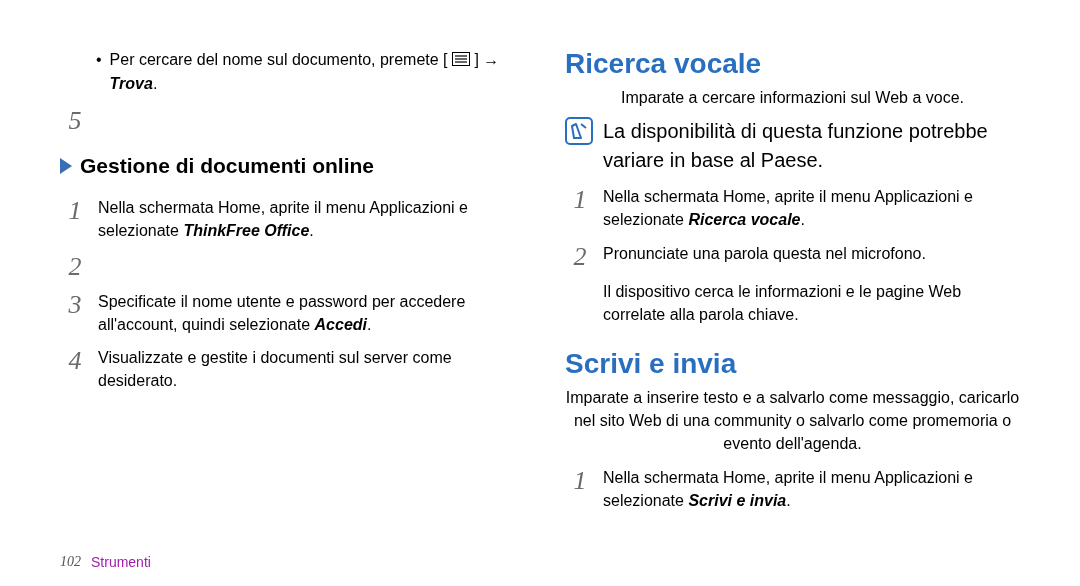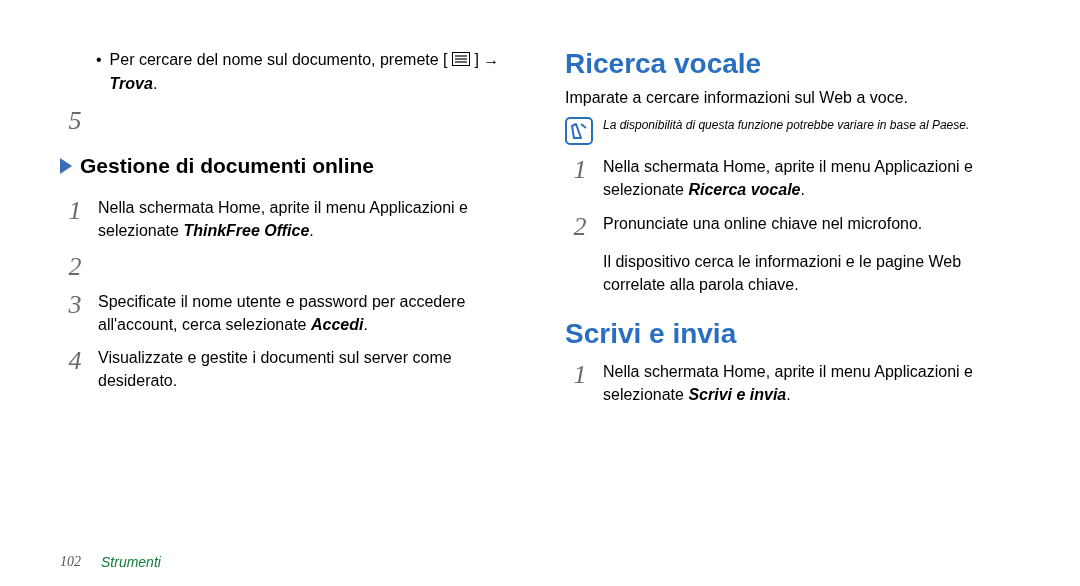--- a/index.html
+++ b/index.html
@@ -9,28 +9,28 @@
   .col + .col { padding-left: 30px; }
   .bullet-line { display: flex; align-items: flex-start; margin: 8px 0 8px 36px; font-size: 16px; line-height: 1.45; }
   .bullet-dot { margin-right: 8px; }
   .icon-box { display: inline-block; vertical-align: middle; }
   .step { display: flex; align-items: flex-start; margin: 10px 0; }
   .step-num { font-family: Georgia, "Times New Roman", serif; font-style: italic; font-size: 26px; color: #6a6a6a; width: 30px; text-align: center; margin-right: 8px; line-height: 1; padding-top: 2px; flex-shrink: 0; }
   .step-body { font-size: 16px; line-height: 1.45; }
   .subhead { display: flex; align-items: center; font-size: 21px; font-weight: 700; margin: 20px 0 18px 0; }
   .chevron { width: 0; height: 0; border-top: 8px solid transparent; border-bottom: 8px solid transparent; border-left: 12px solid #3b6fb5; margin-right: 8px; }
   h2.section { color: #2a6fbf; font-size: 28px; font-weight: 700; margin: 8px 0 6px 0; }
-  .intro { font-size: 16px; line-height: 1.45; margin-bottom: 6px; }
+  .intro { font-size: 16px; line-height: 1.45; margin-bottom: 6px; text-align: center; }
   .note { display: flex; align-items: flex-start; margin: 8px 0 10px 0; }
   .note-icon { width: 28px; height: 28px; border: 2px solid #2a6fbf; border-radius: 5px; display: flex; align-items: center; justify-content: center; color: #2a6fbf; font-size: 20px; font-weight: bold; margin-right: 10px; flex-shrink: 0; }
-  .note-body { font-size: 12px; line-height: 1.45; font-style: italic; }
+  .note-body { font-size: 20px; line-height: 1.45; }
   .step-sub { font-size: 16px; line-height: 1.45; margin-left: 38px; }
   .footer { position: absolute; bottom: 16px; left: 60px; font-size: 14px; color: #444; display: flex; align-items: center; }
-  .page-num { font-style: italic; font-family: Georgia, serif; color: #555; margin-right: 20px; }
-  .footer-label { font-style: italic; color: #15803d; }
+  .page-num { font-style: italic; font-family: Georgia, serif; color: #555; margin-right: 10px; }
+  .footer-label { color: #a21caf; }
   b { font-weight: 700; font-style: italic; }
 </style>
 </head>
 <body>
 
 <div class="page">
 
   <div class="col">
 
     <div class="bullet-line">
@@ -67,21 +67,21 @@
       </div>
     </div>
 
     <div class="step">
       <div class="step-num">2</div>
     </div>
 
     <div class="step">
       <div class="step-num">3</div>
       <div class="step-body">
-        <span>Specificate il nome utente e password per accedere all'account, cerca selezionate </span><b>Accedi</b><span>.</span>
+        <span>Specificate il nome utente e password per accedere all'account, quindi selezionate </span><b>Accedi</b><span>.</span>
       </div>
     </div>
 
     <div class="step">
       <div class="step-num">4</div>
       <div class="step-body">Visualizzate e gestite i documenti sul server come desiderato.</div>
     </div>
 
   </div>
 
@@ -103,26 +103,27 @@
     <div class="step">
       <div class="step-num">1</div>
       <div class="step-body">
         <span>Nella schermata Home, aprite il menu Applicazioni e selezionate </span><b>Ricerca vocale</b><span>.</span>
       </div>
     </div>
 
     <div class="step">
       <div class="step-num">2</div>
       <div class="step-body">
-        <span>Pronunciate una online chiave nel microfono.</span>
+        <span>Pronunciate una parola questa nel microfono.</span>
       </div>
     </div>
     <div class="step-sub">Il dispositivo cerca le informazioni e le pagine Web correlate alla parola chiave.</div>
 
     <h2 class="section" style="margin-top:22px">Scrivi e invia</h2>
+    <p class="intro">Imparate a inserire testo e a salvarlo come messaggio, caricarlo nel sito Web di una community o salvarlo come promemoria o evento dell'agenda.</p>
 
     <div class="step">
       <div class="step-num">1</div>
       <div class="step-body">
         <span>Nella schermata Home, aprite il menu Applicazioni e selezionate </span><b>Scrivi e invia</b><span>.</span>
       </div>
     </div>
 
   </div>
 

